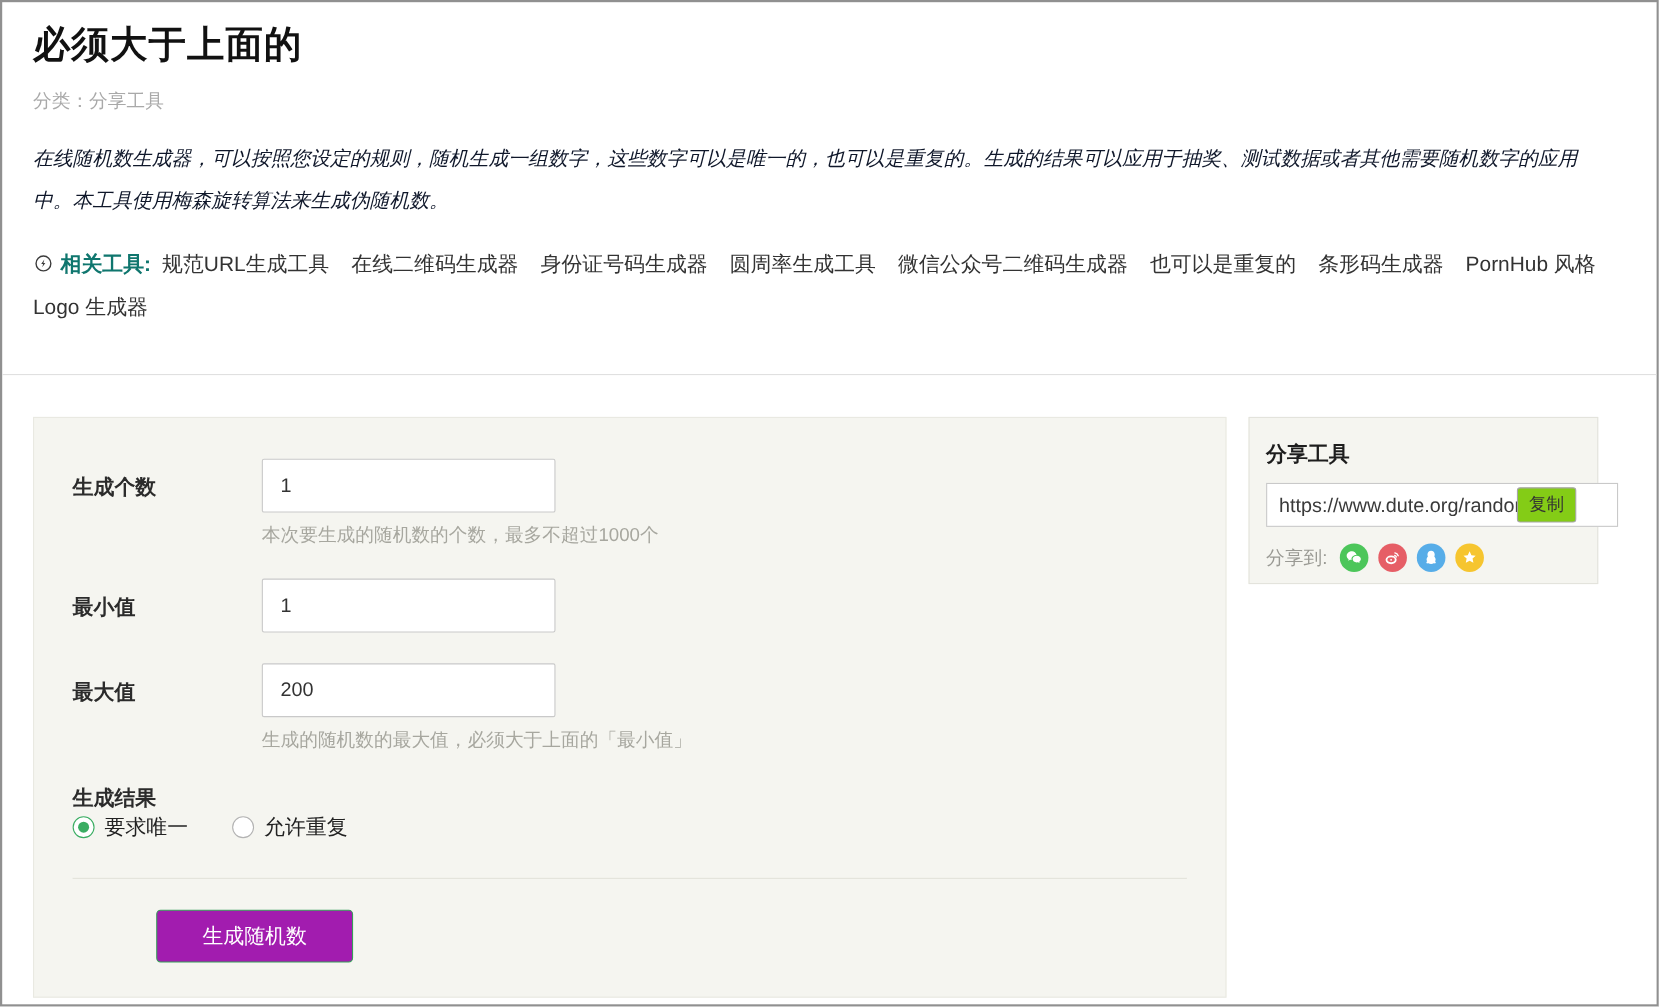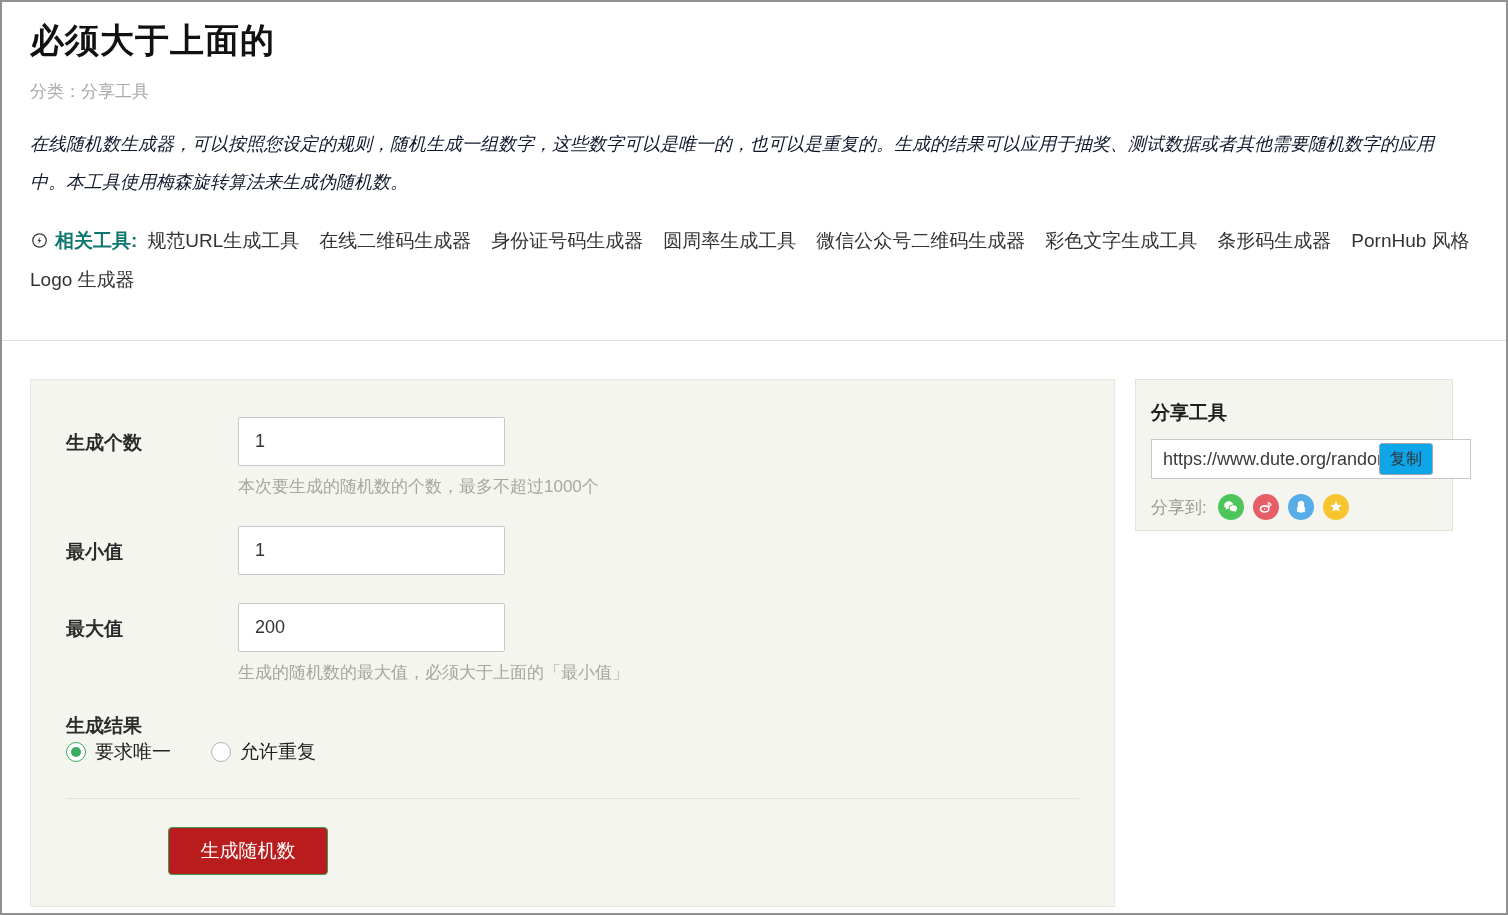--- a/index.html
+++ b/index.html
@@ -44,40 +44,40 @@
     position:relative; flex:none;
   }
   .radio-option.selected .radio-circle{ border-color:#3aad62; }
   .radio-option.selected .radio-circle::after{
     content:""; position:absolute; left:4px; top:4px; width:10px; height:10px;
     border-radius:50%; background:#3aad62;
   }
   .radio-option .radio-label{ font-size:19px; color:#222; }
   .form-divider{ border:0; border-top:1px solid #e3e3da; margin-top:33px; }
   .submit-btn{
-    margin-top:28px; margin-left:102px; width:160px; height:48px;
-    background:#b91c1c; border:1px solid #379e59; border-radius:4px;
+    margin-top:28px; margin-left:76px; width:179px; height:48px;
+    background:#a21caf; border:1px solid #379e59; border-radius:4px;
     color:#fff; font-size:19px; cursor:pointer;
     font-family:"Liberation Sans","DejaVu Sans",sans-serif;
   }
   
   .share-panel{
     width:318px; height:152px; background:#f5f5f0; border:1px solid #e3e3dc;
     padding:20px 15px; flex:none;
   }
   .share-title{ font-size:19px; font-weight:700; color:#1d1d1d; }
   .url-box{ position:relative; margin-top:13px; }
   .url-input{
     width:320px; height:40px; background:#fff; border:1px solid #c9c9c9;
     font-size:18px; color:#3a3a3a; padding:0 56px 0 11px; outline:none;
     font-family:"Liberation Sans","DejaVu Sans",sans-serif;
   }
   .copy-btn{
     position:absolute; right:4px; top:4px; height:32px; padding:0 10px;
-    background:#0ea5e9; border:1px solid #a6a6a6; border-radius:3px;
+    background:#84cc16; border:1px solid #a6a6a6; border-radius:3px;
     font-size:16px; color:#333; cursor:pointer;
     font-family:"Liberation Sans","DejaVu Sans",sans-serif;
   }
   .share-to{ margin-top:15px; display:flex; align-items:center; }
   .share-to-label{ font-size:17px; color:#9a9a94; margin-right:11px; }
   .share-icon{
     width:26px; height:26px; border-radius:50%; margin-right:9px;
     display:flex; align-items:center; justify-content:center; cursor:pointer; flex:none;
   }
   .share-icon svg{ display:block; }
@@ -91,21 +91,21 @@
     <h1 class="page-title">必须大于上面的</h1>
     <div class="category">分类：分享工具</div>
     <p class="description">在线随机数生成器，可以按照您设定的规则，随机生成一组数字，这些数字可以是唯一的，也可以是重复的。生成的结果可以应用于抽奖、测试数据或者其他需要随机数字的应用中。本工具使用梅森旋转算法来生成伪随机数。</p>
 
     <p class="related">
       <span class="tools-icon">
         <svg width="19" height="19" viewBox="0 0 24 24">
           <circle cx="12" cy="12" r="8.5" fill="none" stroke="#3c3c3c" stroke-width="1.6"></circle>
           <path d="M13 7.5l-3.6 5h2.2l-1 4 3.6-5h-2.2z" fill="#3c3c3c"></path>
         </svg>
-      </span><span class="related-label">相关工具:</span><a href="#">规范URL生成工具</a><a href="#">在线二维码生成器</a><a href="#">身份证号码生成器</a><a href="#">圆周率生成工具</a><a href="#">微信公众号二维码生成器</a><a href="#">彩色文字生成工具</a><a href="#">条形码生成器</a><a href="#">PornHub 风格 Logo 生成器</a>
+      </span><span class="related-label">相关工具:</span><a href="#">规范URL生成工具</a><a href="#">在线二维码生成器</a><a href="#">身份证号码生成器</a><a href="#">圆周率生成工具</a><a href="#">微信公众号二维码生成器</a><a href="#">也可以是重复的</a><a href="#">条形码生成器</a><a href="#">PornHub 风格 Logo 生成器</a>
     </p>
   </div>
 
   <hr class="divider">
 
   <div class="main">
 
     <div class="form-panel">
 
       <div class="form-row">

